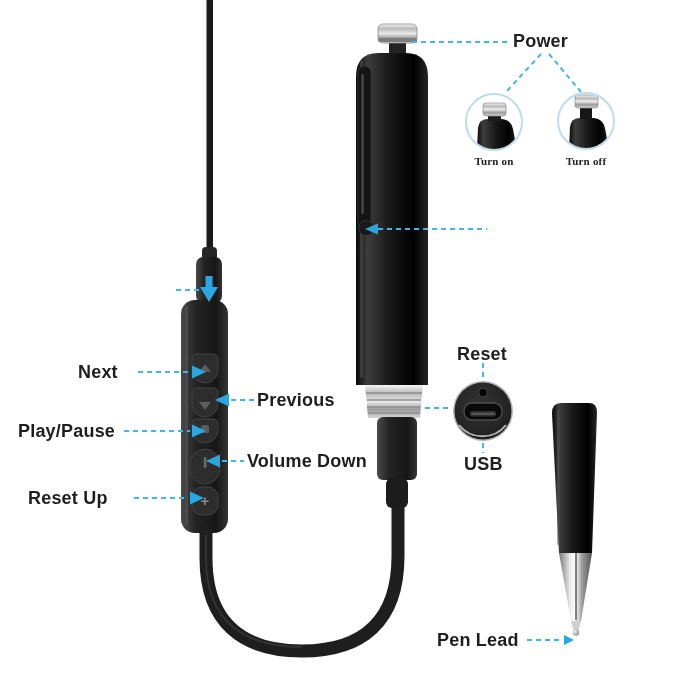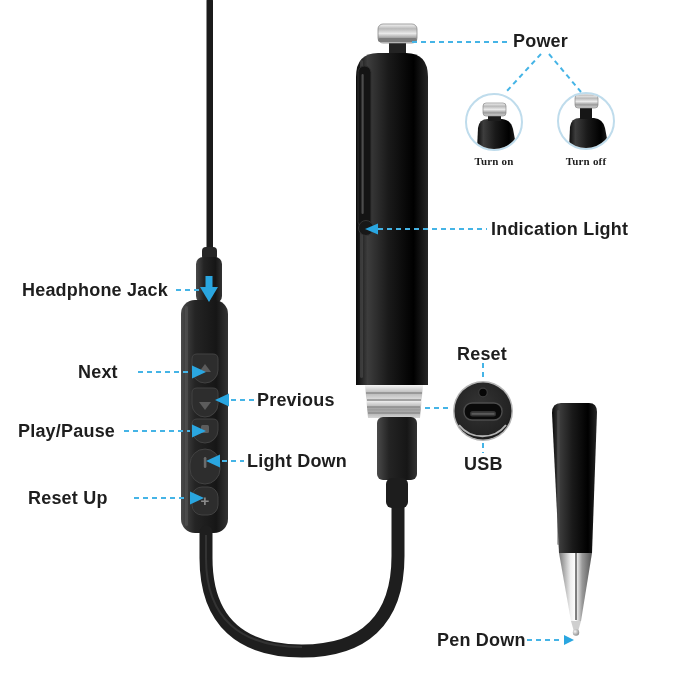--- a/index.html
+++ b/index.html
@@ -224,24 +224,22 @@
       <line class="dash" x1="483" y1="443" x2="483" y2="453"></line>
 
       <line class="dash" x1="527" y1="640" x2="562" y2="640"></line>
       <polygon class="arrow" points="564,635 564,645 574,640"></polygon>
     </g>
   </svg>
 
   <div class="label big" style="left:513px;top:32px;">Power</div>
   <div class="label small center" style="left:454px;top:156px;width:80px;">Turn on</div>
   <div class="label small center" style="left:546px;top:156px;width:80px;">Turn off</div>
-  <div class="label" style="left:491px;top:220px;">Indication Light</div>
-  <div class="label big" style="left:22px;top:281px;">Headphone Jack</div>
   <div class="label" style="left:78px;top:363px;">Next</div>
   <div class="label" style="left:257px;top:391px;">Previous</div>
   <div class="label" style="left:18px;top:422px;text-align:center;">Play/Pause</div>
-  <div class="label" style="left:247px;top:452px;">Light Down</div>
+  <div class="label" style="left:247px;top:452px;">Volume Down</div>
   <div class="label" style="left:28px;top:489px;">Reset Up</div>
   <div class="label" style="left:457px;top:345px;">Reset</div>
   <div class="label" style="left:464px;top:455px;">USB</div>
-  <div class="label" style="left:437px;top:631px;">Pen Down</div>
+  <div class="label" style="left:437px;top:631px;">Pen Lead</div>
 
 </div>
 
 </body></html>

